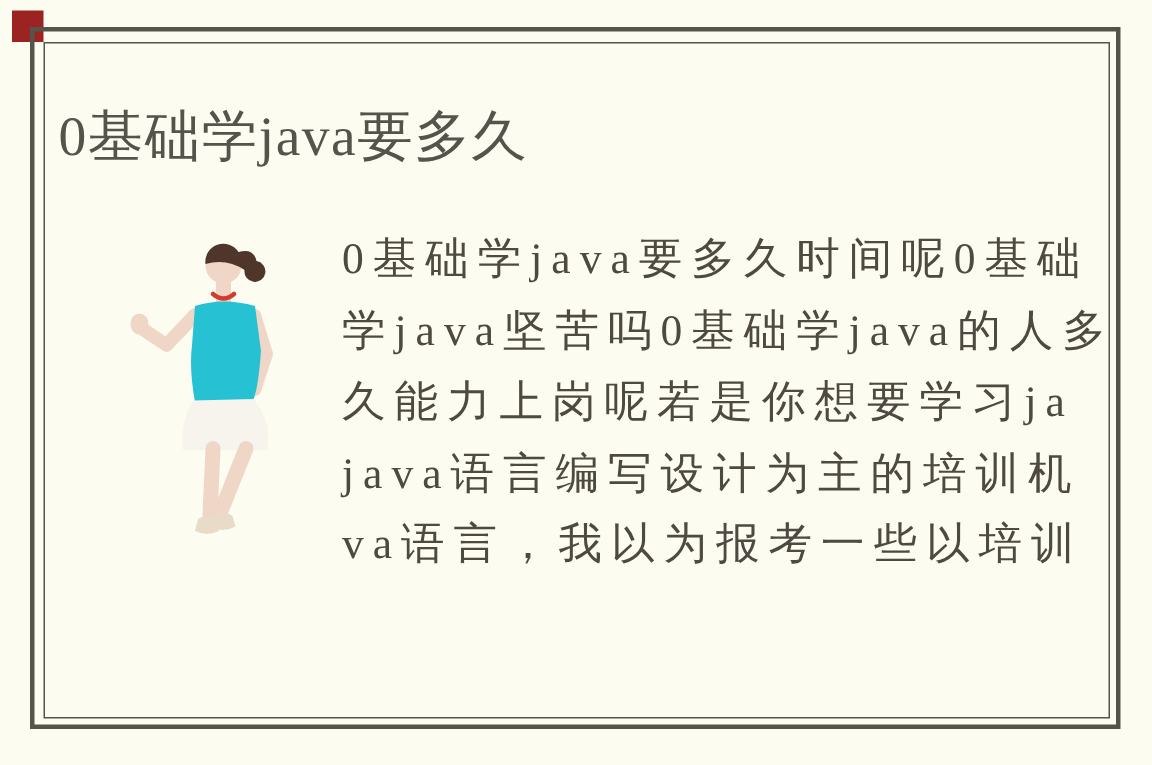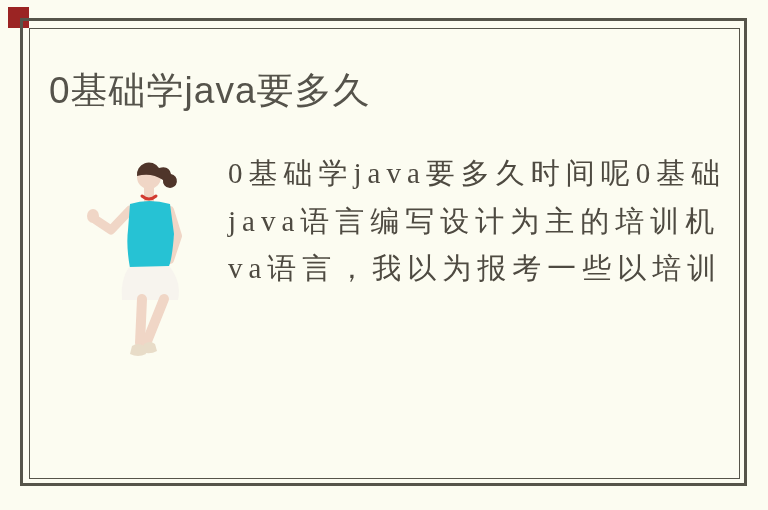--- a/index.html
+++ b/index.html
@@ -39,26 +39,26 @@
     position: absolute;
     left: 29px;
     top: 28px;
     width: 711px;
     height: 451px;
     border: 1.5px solid #56544A;
     box-sizing: border-box;
   }
   .page-title {
     position: absolute;
-    left: 49px;
+    left: 39px;
     top: 66px;
     font-size: 37px;
     letter-spacing: 1px;
     color: #55534B;
-    font-family: Liberation Sans, sans-serif;
+    font-family: Liberation Serif, serif;
     white-space: nowrap;
   }
   .figure-wrap {
     position: absolute;
     left: 84px;
     top: 150px;
     width: 138px;
     height: 212px;
   }
   .article-text {
@@ -111,17 +111,19 @@
       <path d="M58 149 L56 193" fill="none" stroke-width="10" stroke-linecap="round" stroke="#F0D6C6"></path>
       <path d="M80 149 L62 194" fill="none" stroke-width="10" stroke-linecap="round" stroke="#F0D6C6"></path>
 
       <path d="M48 196 q6 -4 12 0 l2 8 q-8 4 -16 0 z" fill="#E8DCC8"></path>
       <path d="M60 194 q6 -4 11 0 l2 7 q-7 4 -15 1 z" fill="#E8DCC8"></path>
     </svg>
   </div>
 
   <div class="article-text" style="color: rgb(78, 74, 65);">
     <div class="article-line">0基础学java要多久时间呢0基础</div>
+    <div class="article-line">学java坚苦吗0基础学java的人多</div>
+    <div class="article-line">久能力上岗呢若是你想要学习ja</div>
     <div class="article-line">java语言编写设计为主的培训机</div>
     <div class="article-line">va语言，我以为报考一些以培训</div>
   </div>
 
 </div>
 
 </body></html>

